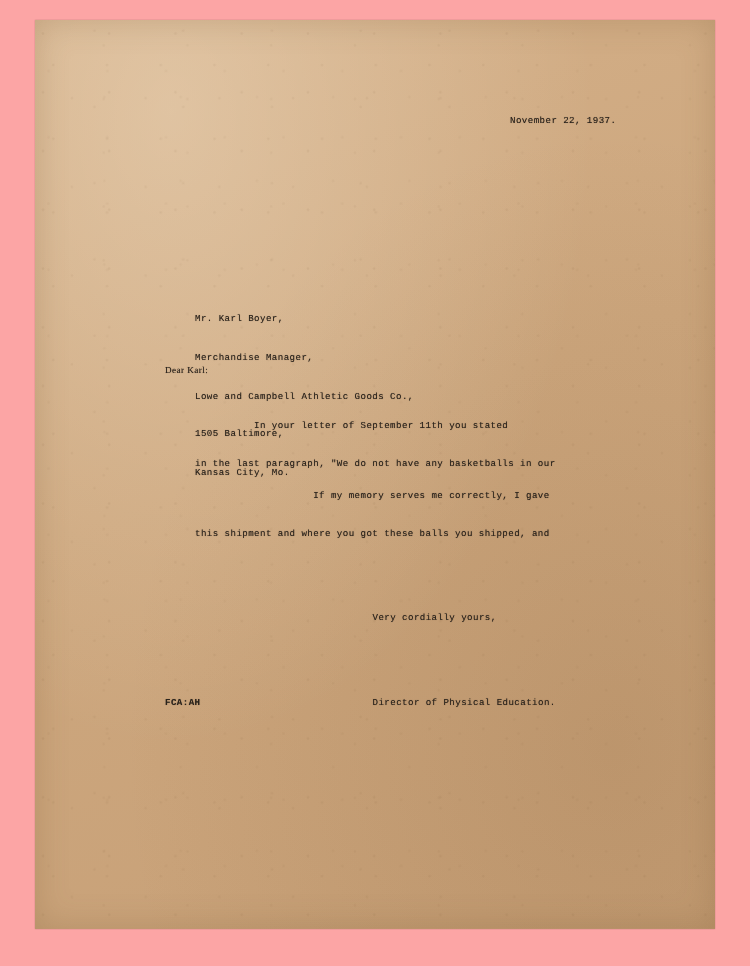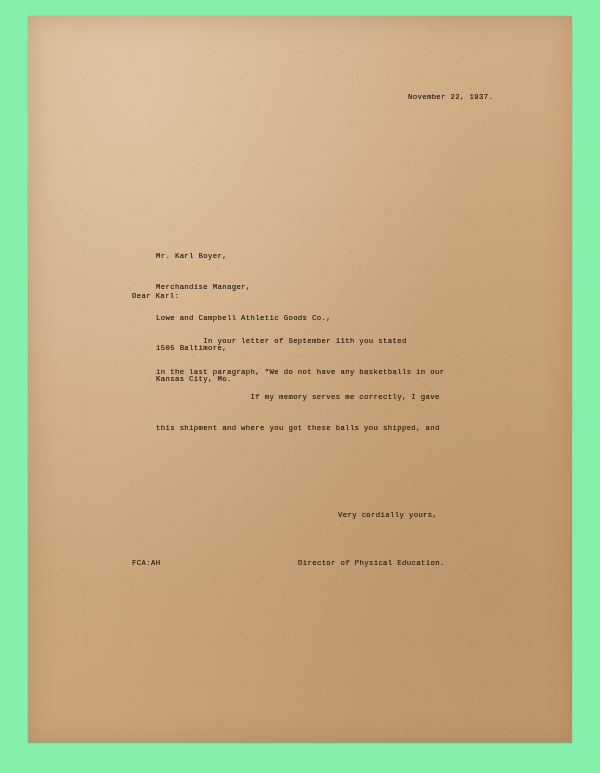--- a/index.html
+++ b/index.html
@@ -10,21 +10,21 @@
   body {
     width: 600px;
     height: 773px;
     overflow: hidden;
     font-family: "Liberation Sans", sans-serif;
   }
   .scan-area {
     position: relative;
     width: 600px;
     height: 773px;
-    background: #86efac;
+    background: #fca5a5;
   }
   
   .sheet {
     position: absolute;
     left: 28px;
     top: 16px;
     width: 544px;
     height: 727px;
     background: #cfa97f;
     background-image:
@@ -62,25 +62,25 @@
     color: #2a231c;
     font-size: 7.3px;
     line-height: 10.2px;
     letter-spacing: 0.35px;
     white-space: pre;
     text-shadow: 0 0 0.6px rgba(40,30,20,0.55);
   }
 
   .date-line   { left: 380px; top: 76px; }
   .addressee   { left: 104px; top: 215px; }
-  .salutation  { left: 104px; top: 275px; }
+  .salutation  { left: 104px; top: 275px; font-family: Liberation Serif, serif; }
   .para-1      { left: 104px; top: 300px; }
   .para-2      { left: 104px; top: 356px; text-align: right; }
-  .closing     { left: 270px; top: 494px; margin-left: 40px; }
-  .initials    { left: 104px; top: 542px; }
+  .closing     { left: 270px; top: 474px; }
+  .initials    { left: 104px; top: 542px; font-weight: bold; }
   .signer      { left: 270px; top: 542px; }
 
   .line { display: block; padding-left: 24px; }
 </style>
 </head>
 <body>
 
 <div class="scan-area">
   <div class="sheet">
     <div class="grain"></div>

